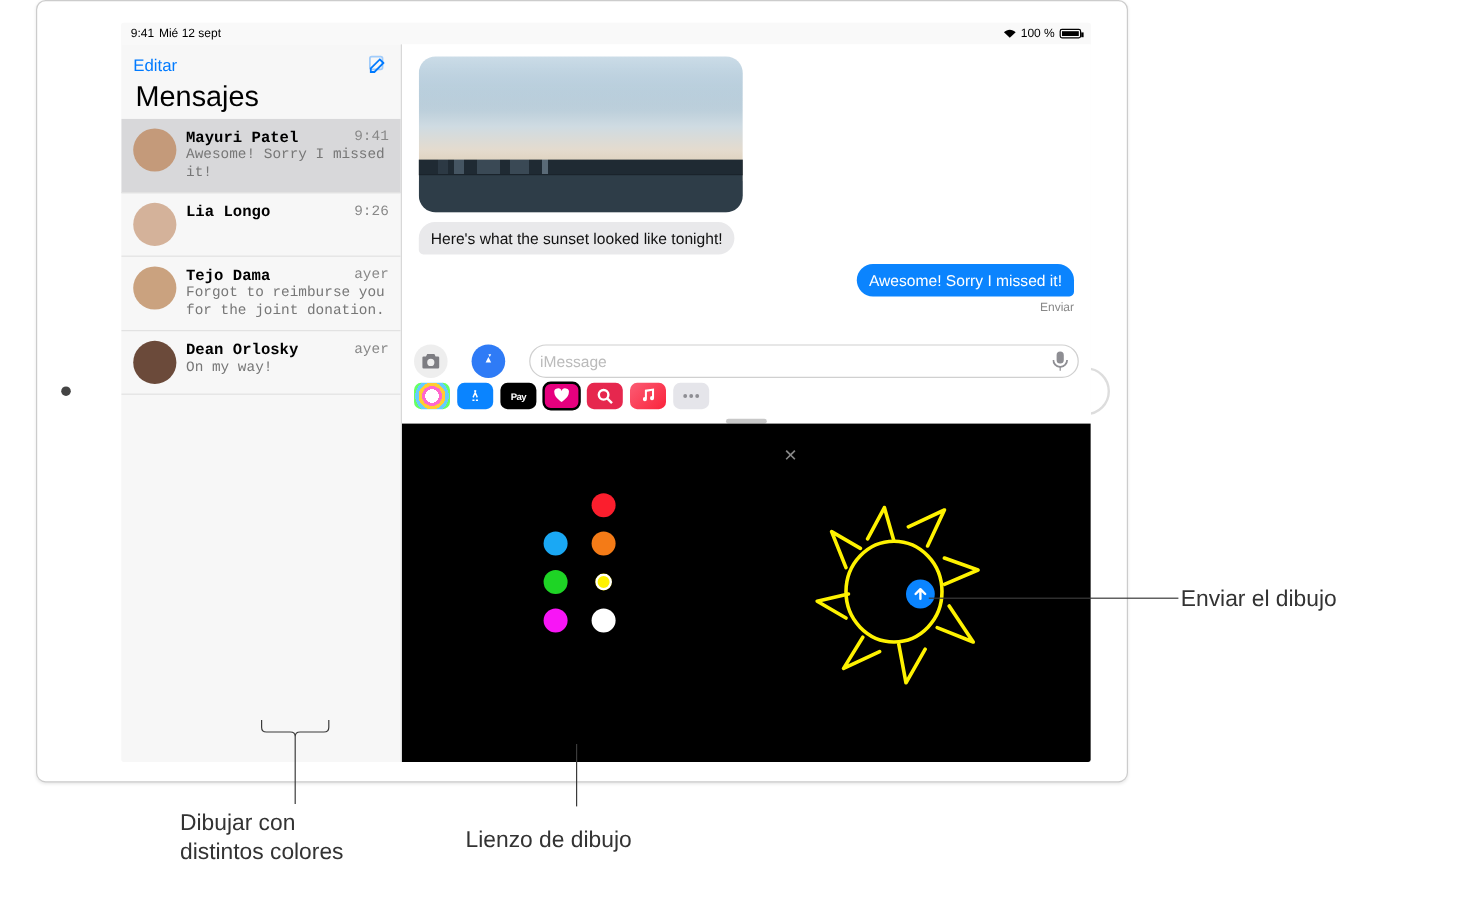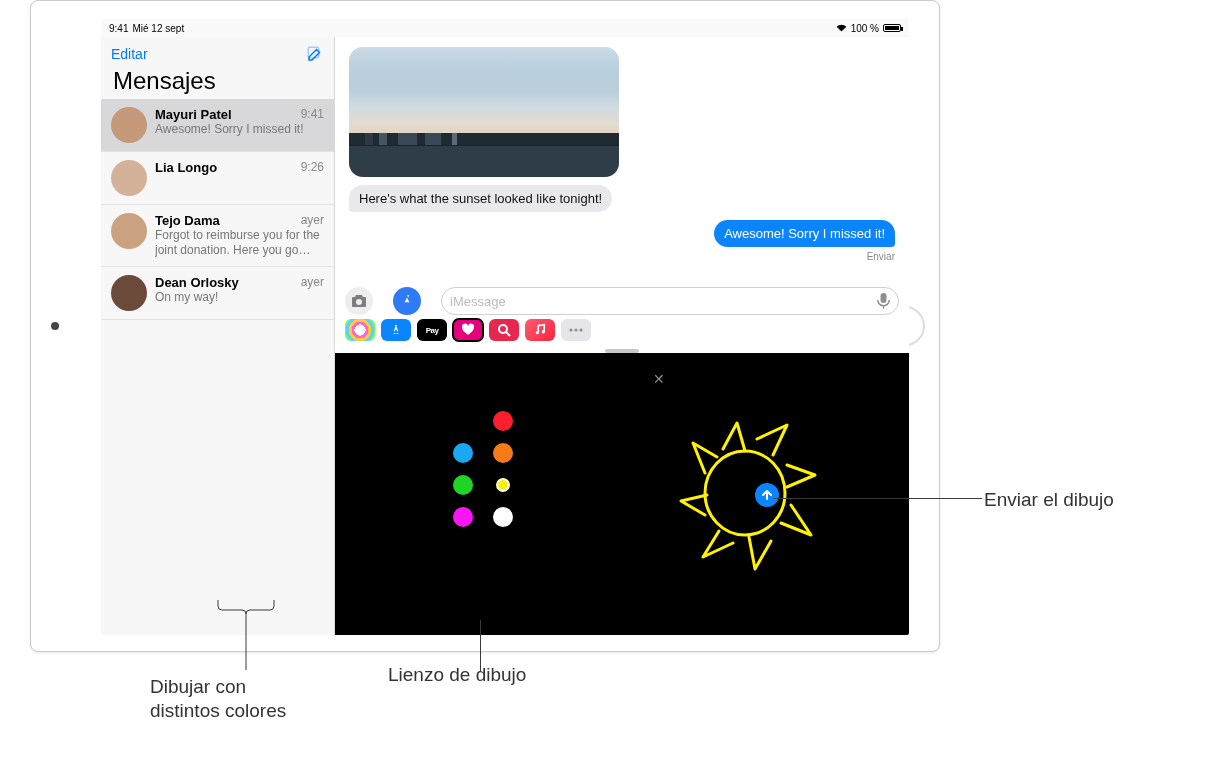--- a/index.html
+++ b/index.html
@@ -69,21 +69,21 @@
   .convs { flex:1; overflow:auto; }
   .conv {
     display:flex; gap:8px; padding:8px 10px; border-bottom:1px solid #e2e2e2;
     align-items:flex-start; cursor:pointer;
   }
   .conv.selected { background:#d8d8da; }
   .avatar {
     width:36px; height:36px; border-radius:50%; background:#aaa; flex:none;
     display:flex; align-items:center; justify-content:center; color:#fff; font-size:13px;
   }
-  .convc { flex:1; min-width:0; }
+  .convc { flex:1; min-width:0;font-family:Liberation Mono, monospace; }
   .row1 { display:flex; justify-content:space-between; font-size:13px; }
   .name { font-weight:600; color:#000; }
   .time { color:#888; font-size:12px; }
   .preview { color:#777; font-size:12px; line-height:1.25; max-height:2.5em; overflow:hidden; }
 
   .chat {
     flex:1; display:flex; flex-direction:column; position:relative; background:#fff;
   }
   .chat-head {
     position:relative; height:52px;
@@ -361,20 +361,20 @@
         </div>
 
       </div>
     </div>
   </div>
 </div>
 
 <div class="callout" style="left:984px; top:488px;">Enviar el dibujo</div>
 <div class="callout-line" style="left:774px; top:498px; width:208px;"></div>
 
-<div class="callout" style="left:388px; top:663px;">Lienzo de dibujo</div>
+<div class="callout" style="left:388px; top:689px;">Lienzo de dibujo</div>
 <div class="callout-line" style="left:480px; top:620px; width:1px; height:52px; background:#3b3b3b;"></div>
 
 <div class="callout" style="left:150px; top:675px; white-space:pre-line;">Dibujar con
 distintos colores</div>
 <svg style="position:absolute; left:214px; top:600px;" width="64" height="72">
   <path fill="none" stroke="#3b3b3b" stroke-width="1" d="M4 0 v6 q0 4 4 4 h20 q4 0 4 4 v56 M60 0 v6 q0 4 -4 4 h-20 q-4 0 -4 4"></path>
 </svg>
 
 </body></html>

